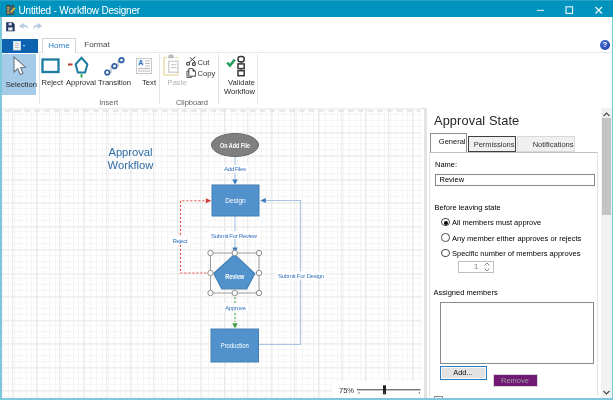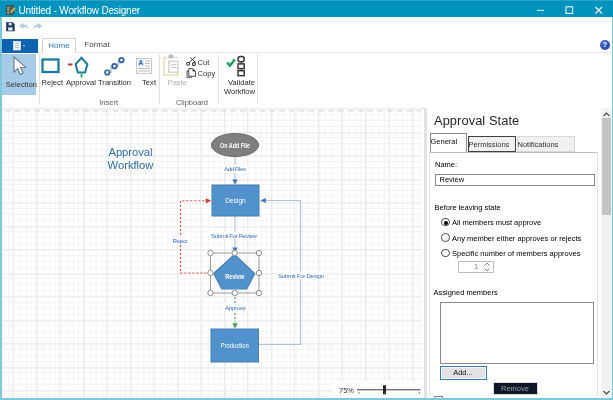--- a/index.html
+++ b/index.html
@@ -28,34 +28,34 @@
 background-image:
  repeating-linear-gradient(to right,#e8e8e8 0 1px,transparent 1px 23.5px),
  repeating-linear-gradient(to bottom,#e8e8e8 0 1px,transparent 1px 23.5px),
  repeating-linear-gradient(to right,#f5f5f5 0 1px,transparent 1px 5.875px),
  repeating-linear-gradient(to bottom,#f5f5f5 0 1px,transparent 1px 5.875px);
 background-position:10.2px 0.5px,10.2px 0.5px,0 0,0 0}
 #canvsb{left:423.5px;top:108px;width:3.5px;height:289.5px;background:#e3e3e3}
 
 #panel{left:427px;top:108px;width:184.5px;height:289.5px;background:#fff;color:#1a1a1a}
 #ptitle{left:434px;top:112.5px;font-size:12.8px;color:#262626;letter-spacing:.1px}
-.tab{height:16px;font-size:7.5px;text-align:left;line-height:15px}
+.tab{height:16px;font-size:7.5px;text-align:right;line-height:15px}
 #tgen{left:429.5px;top:132.5px;width:37px;height:19px;background:#fff;border:1px solid #8c8c8c;border-bottom:none;z-index:2;color:#111}
 #tperm{left:467.5px;top:135.5px;width:48px;background:#f0f0f0;border:1px solid #404040;color:#333}
 #tnotif{left:516.5px;top:135.5px;width:58px;background:#f0f0f0;border:1px solid #d9d9d9;color:#333}
 #tcontentline{left:429px;top:151.5px;width:168px;height:1px;background:#bfbfbf}
 #tcl{left:429px;top:151.5px;width:1px;height:244px;background:#e3e3e3}
 #tcr{left:596.5px;top:151.5px;width:1px;height:244px;background:#e3e3e3}
 #nameinput{left:434.5px;top:174px;width:160px;height:11.5px;border:1px solid #8a8a8a;background:#fff;font-size:7.5px;line-height:10.5px;padding-left:4px}
 .radio{width:8.5px;height:8.5px;border:1px solid #4b4b4b;border-radius:50%;background:#fff}
 .rdot{width:4px;height:4px;border-radius:50%;background:#000;left:2.25px;top:2.25px}
 #spin{left:458px;top:261px;width:36px;height:11.5px;border:1px solid #bfbfbf;background:#fff;color:#7a7a7a;font-size:7.5px;text-align:center;line-height:10px}
 #listbox{left:439.5px;top:302px;width:154px;height:62px;border:1px solid #8a8a8a;background:#fff}
 #addbtn{left:439.5px;top:366px;width:47px;height:14px;border:1.5px solid #2e7cc0;background:#e2e2e2;box-shadow:inset 0 0 0 1px #fafafa;font-size:7.5px;color:#111;text-align:center;line-height:11px}
-#rembtn{left:492.5px;top:382px;width:45px;height:13px;border:1px solid #d8d8d8;background:#0f172a;font-size:7.5px;color:#9e9e9e;text-align:center;line-height:11px}
+#rembtn{left:492.5px;top:374px;width:45px;height:13px;border:1px solid #d8d8d8;background:#701a75;font-size:7.5px;color:#9e9e9e;text-align:center;line-height:11px}
 #psb{left:601px;top:108px;width:10.5px;height:289.5px;background:#f2f2f2}
 #psbthumb{left:601.5px;top:118px;width:9.5px;height:97px;background:#c3c3c3}
 #chkpart{left:434px;top:396px;width:9px;height:4px;border:1px solid #8a8a8a;background:#fff}
 
 #wbl{left:0;top:17px;width:1.5px;height:383px;background:#7cc9dc}
 #wbr{left:611.5px;top:17px;width:1.5px;height:383px;background:#7cc9dc}
 #wbb{left:0;top:397.5px;width:613px;height:2.5px;background:#7cc9dc}
 </style></head>
 <body>
 <div id="title" class="abs">

